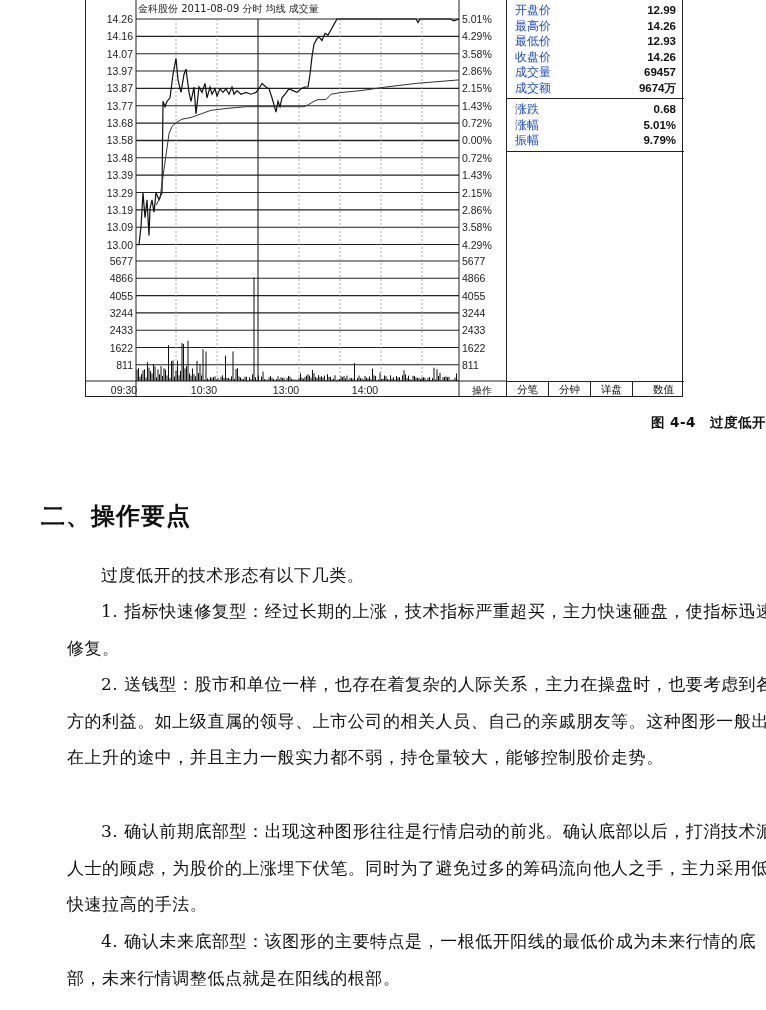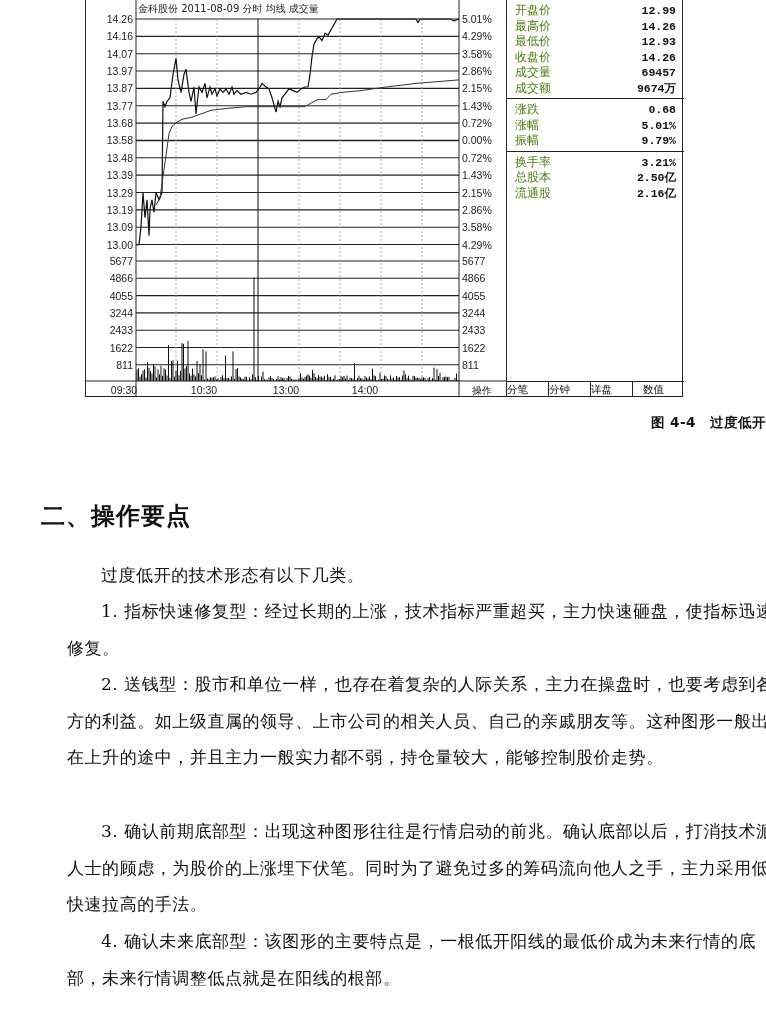--- a/index.html
+++ b/index.html
@@ -7,25 +7,25 @@
          font-family:"DejaVu Sans","Liberation Sans",sans-serif; color:#111; }
   #chart-frame { position:absolute; left:85px; top:0; width:598px; height:397px;
                  border:1px solid #222; border-top:none; box-sizing:border-box; background:#fff; }
   #chart-svg { position:absolute; left:0; top:0; }
   .ax { font-family:"Liberation Sans",sans-serif; font-size:10.5px; fill:#222; }
   .ttl { font-family:"DejaVu Sans",sans-serif; font-size:10px; fill:#222; }
   #info-panel { position:absolute; left:420px; top:0; width:178px; height:381px;
                 border-left:1px solid #222; box-sizing:border-box; }
   .info-group { border-bottom:1px solid #222; padding:3px 8px 2px 8px; }
   .info-row { display:flex; justify-content:space-between; height:15.5px; line-height:15.5px; font-size:12px; }
-  .info-label { font-family:"DejaVu Sans",sans-serif; color:#4d7c0f; font-size:12px; }
-  .info-value { font-family:Liberation Mono, monospace; font-weight:bold; font-size:11.5px; }
+  .info-label { font-family:"DejaVu Sans",sans-serif; color:#1d4ed8; font-size:12px; }
+  .info-value { font-family:Liberation Sans, sans-serif; font-weight:bold; font-size:11.5px; }
   #tab-bar { position:absolute; left:420px; top:381px; width:178px; height:16px;
              border-top:1px solid #222; border-left:1px solid #222; box-sizing:border-box; display:flex; }
-  .tab { flex:1; text-align:left; font-size:10.5px; line-height:14px; border-right:1px solid #222;
+  .tab { flex:1; text-align:center; font-size:10.5px; line-height:14px; border-right:1px solid #222;
          font-family:"DejaVu Sans",sans-serif; }
   .tab:last-child { border-right:none;margin-left:10px; }
   #figure-caption { position:absolute; left:0; width:766px; top:414px; text-align:right;
                     font-family:"DejaVu Sans",sans-serif; font-weight:bold; font-size:13.5px; letter-spacing:0.5px; }
   #section-heading { position:absolute; left:41px; top:500px; font-family:"DejaVu Sans",sans-serif;
                      font-size:24px; font-weight:bold; letter-spacing:1px; }
   .para { position:absolute; left:44px; width:722px; font-family:"DejaVu Serif","Liberation Serif",serif;
           font-size:17px; line-height:36.6px; text-indent:0; letter-spacing:0.55px;margin-left:23px; }
   .para .ind { display:inline-block; width:2em; }
 </style>
@@ -366,34 +366,20 @@
         </div>
         <div class="info-row">
           <span class="info-label">涨幅</span>
           <span class="info-value">5.01%</span>
         </div>
         <div class="info-row">
           <span class="info-label">振幅</span>
           <span class="info-value">9.79%</span>
         </div>
       </div>
-    <div class="info-group" style="border-bottom:none" id="g3">
-        <div class="info-row">
-          <span class="info-label">换手率</span>
-          <span class="info-value">3.21%</span>
-        </div>
-        <div class="info-row">
-          <span class="info-label">总股本</span>
-          <span class="info-value">2.50亿</span>
-        </div>
-        <div class="info-row">
-          <span class="info-label">流通股</span>
-          <span class="info-value">2.16亿</span>
-        </div>
-      </div>
   </div>
 
   <div id="tab-bar">
     <div class="tab">分笔</div>
     <div class="tab">分钟</div>
     <div class="tab">详盘</div>
     <div class="tab">数值</div>
   </div>
 </div>
 

